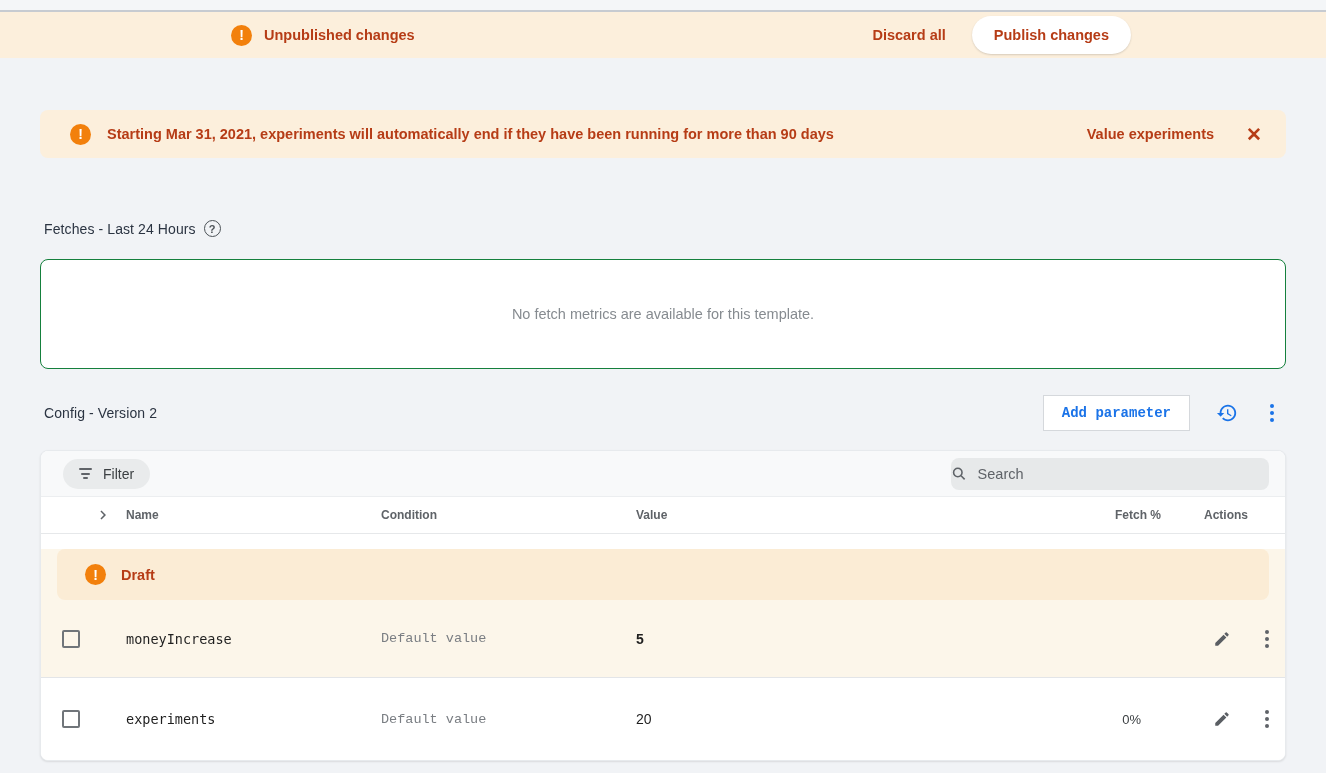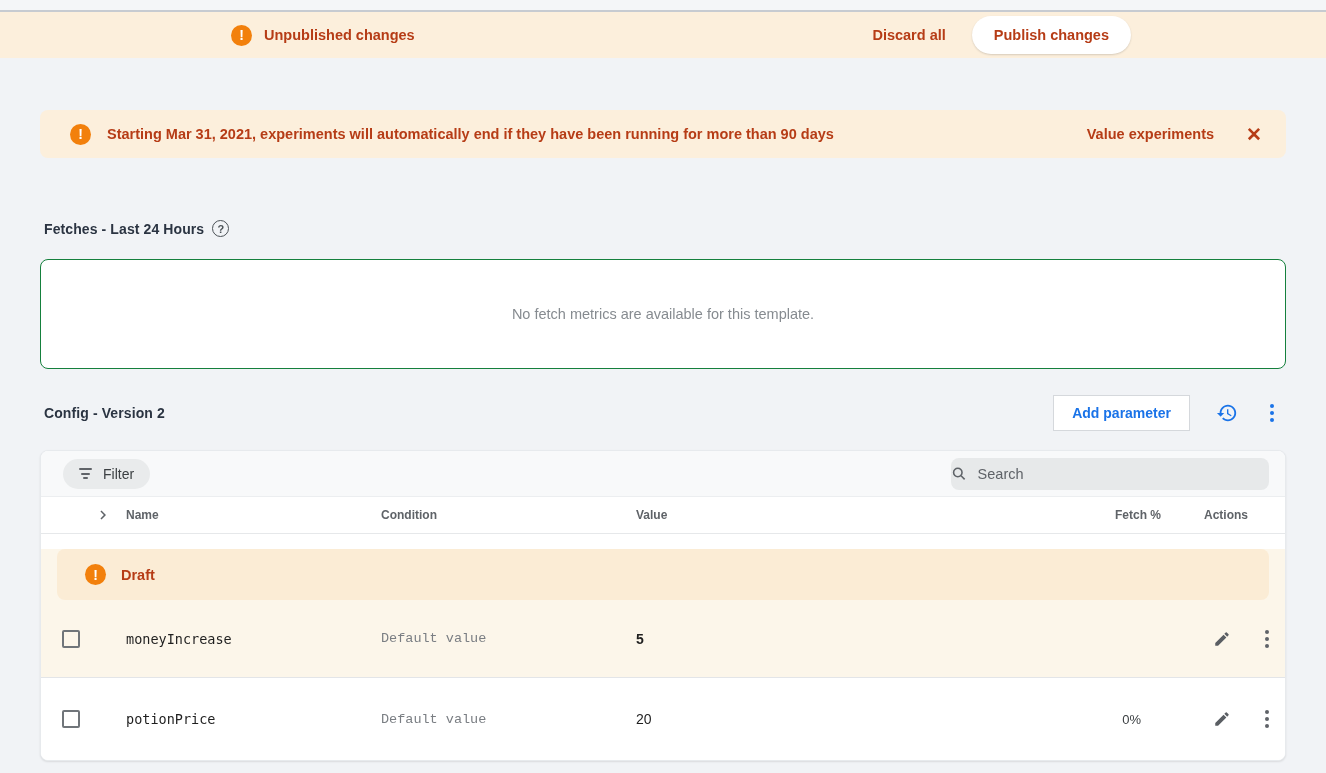--- a/index.html
+++ b/index.html
@@ -38,42 +38,42 @@
   .notice-banner {
     margin: 52px 40px 0 40px; height: 48px; background: #fcefdc; border-radius: 8px;
     display: flex; align-items: center; padding: 0 24px 0 30px; gap: 16px;
   }
   .notice-msg { color: #b63c16; font-weight: 700; font-size: 14.5px; }
   .notice-right { margin-left: auto; display: flex; align-items: center; gap: 32px; }
   .close-x { color: #b63c16; font-size: 19px; font-weight: 700; cursor: pointer; line-height: 1; }
 
   
   .section-label-row { margin: 62px 44px 0 44px; display: flex; align-items: center; gap: 8px; }
-  .section-label { color: #2b3442; font-weight: 700; font-size: 14px; letter-spacing: .1px; }
+  .section-label { color: #2b3442; font-weight: 400; font-size: 14px; letter-spacing: .1px; }
   .help-circle {
     width: 17px; height: 17px; border-radius: 50%; border: 1.5px solid #4c5257;
     color: #4c5257; font-size: 11px; font-weight: 700;
     display: inline-flex; align-items: center; justify-content: center;
   }
 
   
   .metrics-card {
     margin: 22px 40px 0 40px; height: 110px; background: #fff; border-radius: 8px;
     border: 1px solid #15803d;
     display: flex; align-items: center; justify-content: center;
   }
   .empty-msg { color: #868b90; font-size: 14.5px; }
 
   
   .config-header { margin: 26px 44px 0 44px; display: flex; align-items: center; }
   .config-actions { margin-left: auto; display: flex; align-items: center; gap: 22px; margin-right: 2px; }
   .add-param-btn {
     height: 36px; padding: 0 18px; background: #fff; border: 1px solid #d5d8dc;
     border-radius: 0; color: #1a73e8; font-weight: 700; font-size: 14px; cursor: pointer;
-    font-family: Liberation Sans, sans-serif;
+    font-family: Liberation Mono, monospace;
   }
   .icon-btn { background: none; border: none; cursor: pointer; display: flex; align-items: center; padding: 4px; }
   .kebab { display: inline-flex; flex-direction: column; gap: 3px; padding: 2px 6px; cursor: pointer; }
   .kebab i { width: 4px; height: 4px; border-radius: 50%; background: #1a73e8; }
   .kebab.grey i { background: #5f6368; }
 
   
   .table-card {
     margin: 19px 40px 0 40px; background: #fff; border-radius: 8px; overflow: hidden;
     box-shadow: 0 1px 2px rgba(0,0,0,0.10); border: 1px solid #e7eaed;
@@ -230,21 +230,21 @@
             <i></i>
             <i></i>
             <i></i>
           </span>
       </span>
     </div>
   </div>
 
   <div class="grid-row param-row white">
     <span class="checkbox"></span>
-    <span class="cell-name">potionPrice</span>
+    <span class="cell-name">experiments</span>
     <span class="cell-cond">Default value</span>
     <span class="cell-value">20</span>
     <span class="cell-fetch">0%</span>
     <span class="cell-actions">
       <svg width="18" height="18" viewBox="0 0 24 24" fill="#5a5e63" style="cursor:pointer">
           <path d="M3 17.25V21h3.75L17.81 9.94l-3.75-3.75L3 17.25zM20.71 7.04c.39-.39.39-1.02 0-1.41l-2.34-2.34a.9959.9959 0 0 0-1.41 0l-1.83 1.83 3.75 3.75 1.83-1.83z"></path>
         </svg>
       <span class="kebab grey">
           <i></i>
           <i></i>

